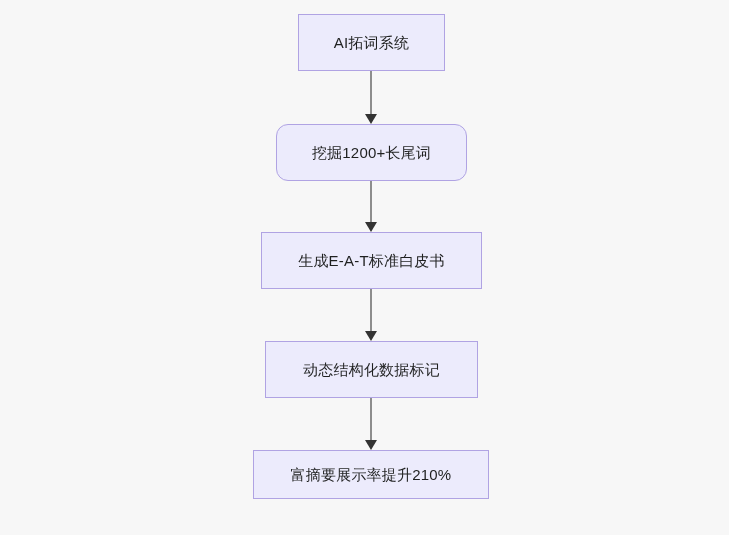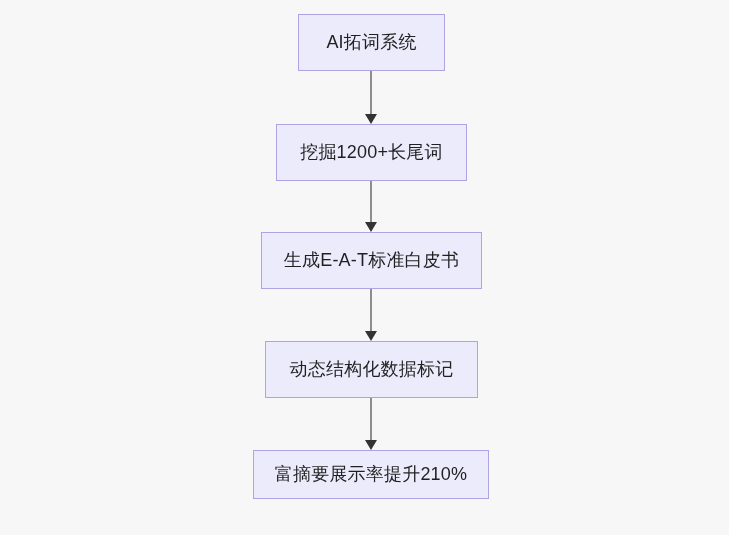--- a/index.html
+++ b/index.html
@@ -23,21 +23,21 @@
     box-sizing: border-box;
     background: #ecebfc;
     border: 1px solid #b0a3e3;
     border-radius: 0px;
     display: flex;
     align-items: center;
     justify-content: center;
   }
   .node-label {
     color: #1f2020;
-    font-size: 18px;
+    font-size: 15px;
     line-height: 1.2;
     letter-spacing: 0.2px;
     white-space: nowrap;
     text-align: center;
   }
   .edge {
     position: absolute;
   }
   .edge svg {
     display: block;
@@ -76,21 +76,21 @@
     </div>
     <div class="edge" style="left: 363px; top: 398px; width: 16px; height: 52px;">
       <svg width="16" height="52">
         <line x1="8" y1="0" x2="8" y2="44" class="edge-line"></line>
         <polygon points="2,42 14,42 8,52" class="edge-head"></polygon>
       </svg>
     </div>
     <div class="node" style="left: 298px; top: 14px; width: 147px; height: 57px; background: rgb(236, 235, 252); border-color: rgb(176, 163, 227);">
       <span class="node-label" style="color: rgb(31, 32, 32);">AI拓词系统</span>
     </div>
-    <div class="node" style="left: 276px; top: 124px; width: 191px; height: 57px; background: rgb(236, 235, 252); border-color: rgb(176, 163, 227);">
+    <div class="node" style="left: 276px; top: 124px; width: 191px; height: 57px; background: rgb(236, 235, 252); border-color: rgb(176, 163, 227); border-radius: 12px;">
       <span class="node-label" style="color: rgb(31, 32, 32);">挖掘1200+长尾词</span>
     </div>
     <div class="node" style="left: 261px; top: 232px; width: 221px; height: 57px; background: rgb(236, 235, 252); border-color: rgb(176, 163, 227);">
       <span class="node-label" style="color: rgb(31, 32, 32);">生成E-A-T标准白皮书</span>
     </div>
     <div class="node" style="left: 265px; top: 341px; width: 213px; height: 57px; background: rgb(236, 235, 252); border-color: rgb(176, 163, 227);">
       <span class="node-label" style="color: rgb(31, 32, 32);">动态结构化数据标记</span>
     </div>
     <div class="node" style="left: 253px; top: 450px; width: 236px; height: 49px; background: rgb(236, 235, 252); border-color: rgb(176, 163, 227);">
       <span class="node-label" style="color: rgb(31, 32, 32);">富摘要展示率提升210%</span>

